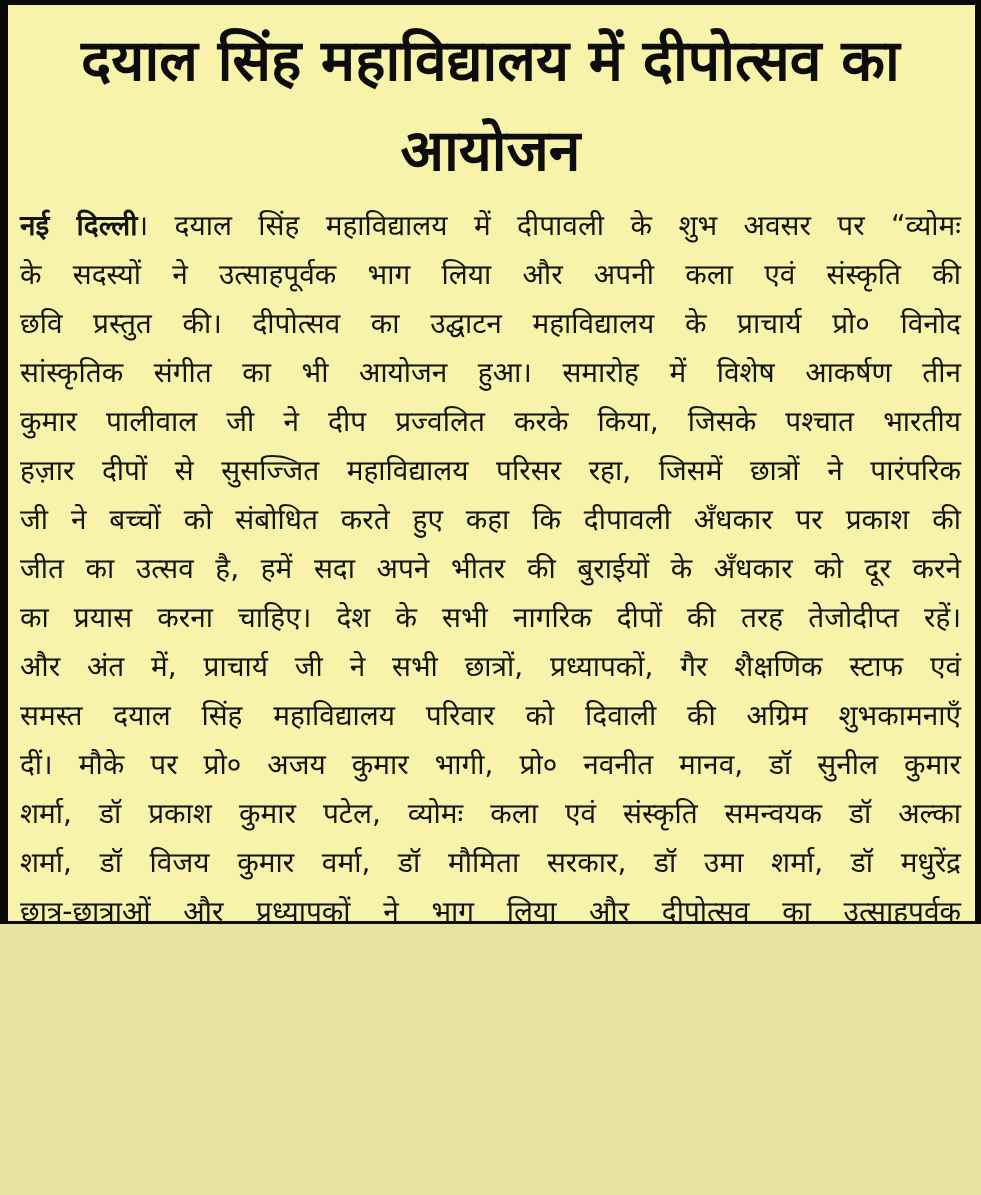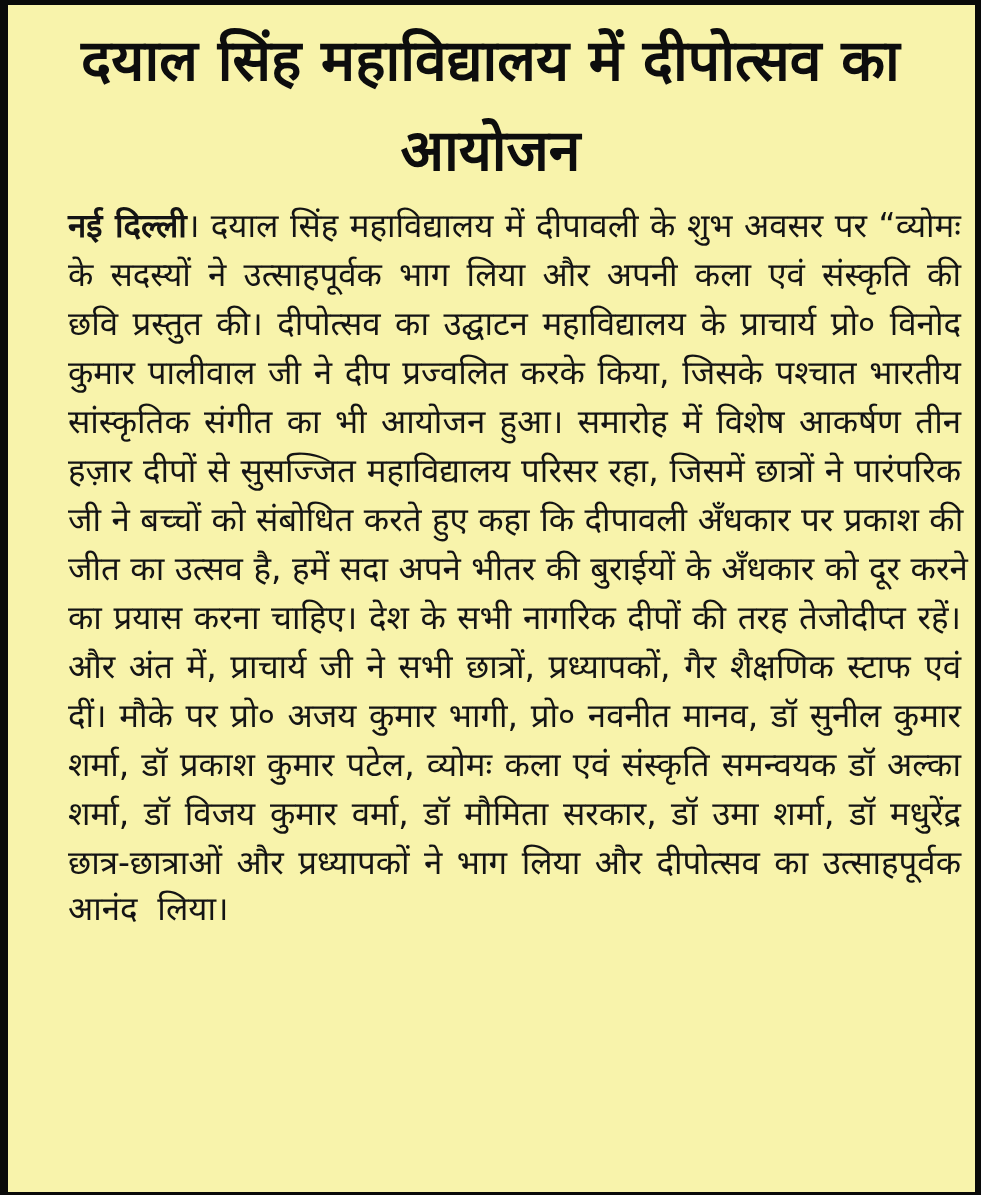--- a/index.html
+++ b/index.html
@@ -4,44 +4,43 @@
 <style>
   html, body {
     margin: 0;
     padding: 0;
     background: #e8e4a0;
     font-family: "DejaVu Sans", sans-serif;
   }
   .clipping {
     box-sizing: border-box;
     width: 981px;
-    height: 1195px;
+    height: 924px;
     background: #f8f3ab;
     border-style: solid;
     border-color: #0a0a0a;
     border-width: 5px 6px 3px 8px;
     padding: 8px 10px 0 8px;
     overflow: hidden;
     color: #141414;
   }
   .headline {
     margin: 2px 0 6px 0;
     text-align: center;
     font-size: 57px;
     line-height: 90px;
     font-weight: bold;
     letter-spacing: 0px;
     color: #0d0d0d;
   }
   .body-text {
-    font-size: 33px;
+    font-size: 28px;
     line-height: 49px;
     color: #141414;
     padding: 0 4px;
-    margin-left: 48px;
   }
   .line {
     text-align: justify;
     text-align-last: justify;
     white-space: nowrap;
   }
   .line.last {
     text-align-last: left;
     font-family: Liberation Mono, monospace;
   }
@@ -52,26 +51,27 @@
 </head>
 <body>
 
 <div class="clipping">
   <h1 class="headline">दयाल सिंह महाविद्यालय में दीपोत्सव का आयोजन</h1>
 
   <div class="body-text">
     <div class="line"><span class="dateline">नई दिल्ली</span><span>। दयाल सिंह महाविद्यालय में दीपावली के शुभ अवसर पर “व्योमः</span></div>
     <div class="line">के सदस्यों ने उत्साहपूर्वक भाग लिया और अपनी कला एवं संस्कृति की</div>
     <div class="line">छवि प्रस्तुत की।  दीपोत्सव का उद्घाटन महाविद्यालय के प्राचार्य प्रो० विनोद</div>
+    <div class="line">सांस्कृतिक संगीत का भी आयोजन हुआ। समारोह में विशेष आकर्षण तीन</div>
     <div class="line">कुमार पालीवाल जी ने दीप प्रज्वलित करके किया, जिसके पश्चात भारतीय</div>
-    <div class="line">सांस्कृतिक संगीत का भी आयोजन हुआ। समारोह में विशेष आकर्षण तीन</div>
     <div class="line">हज़ार दीपों से सुसज्जित महाविद्यालय परिसर रहा, जिसमें छात्रों ने पारंपरिक</div>
     <div class="line">जी ने बच्चों को संबोधित करते हुए कहा कि दीपावली अँधकार पर प्रकाश की</div>
     <div class="line">जीत का उत्सव है, हमें सदा अपने भीतर की बुराईयों के अँधकार को दूर करने</div>
     <div class="line">का प्रयास करना चाहिए। देश के सभी नागरिक दीपों की तरह तेजोदीप्त रहें।</div>
     <div class="line">और अंत में, प्राचार्य जी ने सभी छात्रों, प्रध्यापकों, गैर शैक्षणिक स्टाफ एवं</div>
+    <div class="line">समस्त दयाल सिंह महाविद्यालय परिवार को दिवाली की अग्रिम शुभकामनाएँ</div>
     <div class="line">दीं। मौके पर प्रो० अजय कुमार भागी, प्रो० नवनीत मानव, डॉ सुनील कुमार</div>
     <div class="line">शर्मा, डॉ प्रकाश कुमार पटेल, व्योमः कला एवं संस्कृति समन्वयक डॉ अल्का</div>
     <div class="line">शर्मा, डॉ विजय कुमार वर्मा, डॉ मौमिता सरकार, डॉ उमा शर्मा, डॉ मधुरेंद्र</div>
     <div class="line">छात्र-छात्राओं और प्रध्यापकों ने भाग लिया और दीपोत्सव का उत्साहपूर्वक</div>
     <div class="line last">आनंद लिया।</div>
   </div>
 </div>
 
 </body></html>

